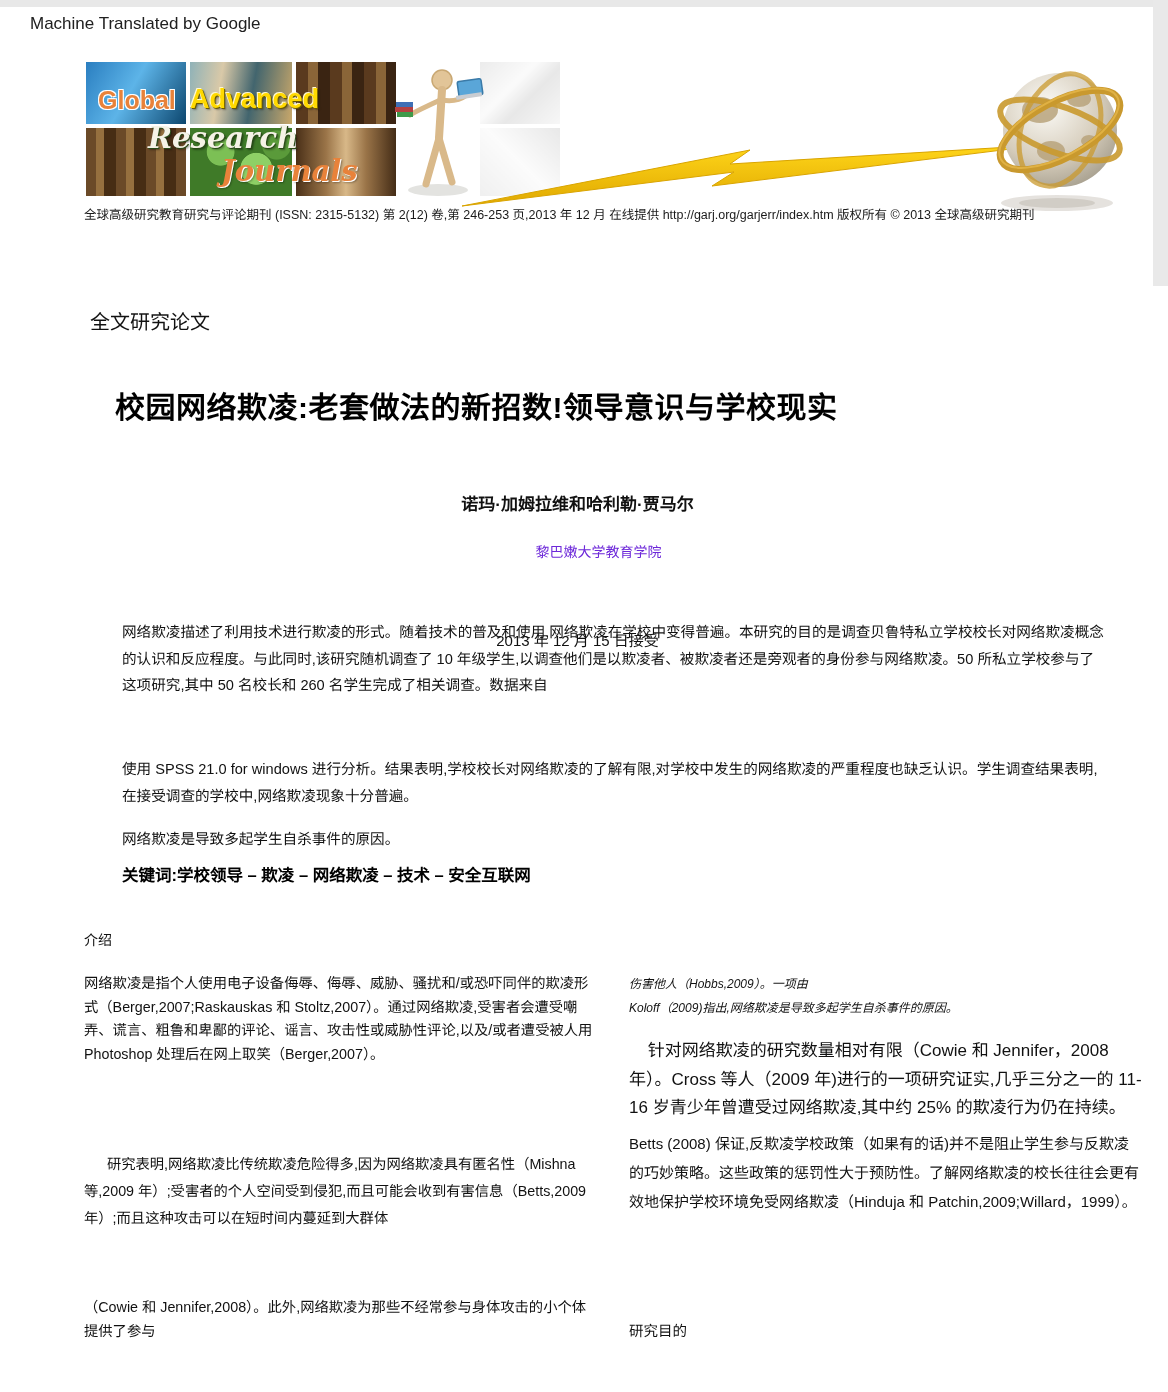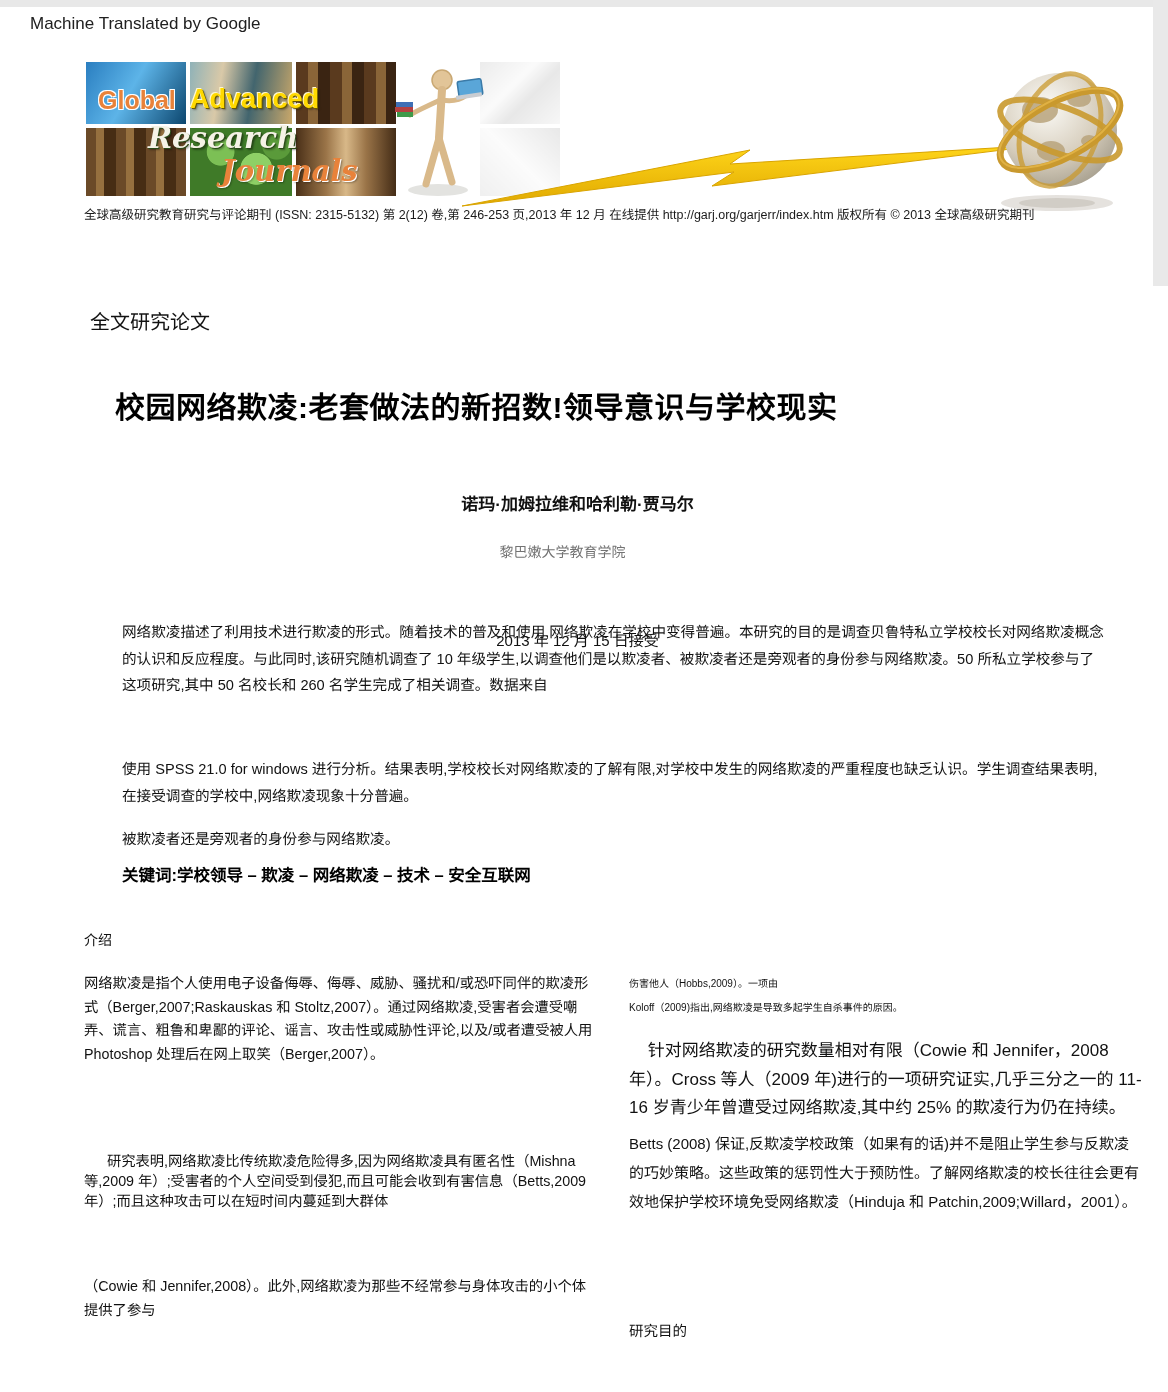--- a/index.html
+++ b/index.html
@@ -39,39 +39,39 @@
   .bolt-svg{position:absolute;left:440px;top:70px;width:620px;height:100px;}
   .globe-svg{position:absolute;left:995px;top:0px;width:140px;height:160px;}
   .mannequin-svg{position:absolute;left:392px;top:3px;width:92px;height:140px;}
 
   
   .journal-info{position:absolute;left:84px;top:204px;width:1020px;font-size:12.5px;color:#1a1a1a;white-space:nowrap;}
   .article-type{position:absolute;left:90px;top:306px;font-size:20px;color:#111;font-family:Liberation Serif, serif;}
   .paper-title{position:absolute;left:115px;top:383px;width:960px;font-size:30px;font-weight:bold;color:#000;
                font-family:"Liberation Sans","DejaVu Sans",sans-serif;letter-spacing:.5px;margin:0;}
   .authors{position:absolute;left:0;top:490px;width:1155px;text-align:center;font-size:17px;color:#111;font-weight:bold;}
-  .affiliation{position:absolute;left:0;top:541px;width:1125px;text-align:center;font-size:14px;color:#737373;}
+  .affiliation{position:absolute;left:0;top:541px;width:1125px;text-align:center;font-size:14px;color:#6d28d9;padding-left:36px;}
   .accepted{position:absolute;left:0;top:583px;width:1155px;text-align:center;font-size:15px;color:#111;margin-top:46px;}
 
   .abs-p{position:absolute;left:122px;width:982px;font-size:14.6px;line-height:26.5px;color:#111;margin:0;}
   .abs-1{top:619px;}
   .abs-2{top:756px;}
   .abs-3{top:826px;}
   .keywords{position:absolute;left:122px;top:862px;font-size:16.5px;font-weight:bold;color:#000;}
 
   .intro-heading{position:absolute;left:84px;top:929px;font-size:14px;color:#111;}
 
   
   .columns{position:absolute;left:84px;top:972px;width:1060px;display:flex;gap:30px;}
   .col{width:515px;}
   .col p{margin:0;color:#111;}
   .lp1{font-size:14.3px;line-height:23.5px;}
-  .lp2{font-size:14.3px;line-height:20px;margin-top:85px !important;text-indent:1.6em;}
+  .lp2{font-size:14.3px;line-height:27px;margin-top:85px !important;text-indent:1.6em;}
   .lp3{font-size:14.3px;line-height:23.5px;margin-top:64px !important;}
-  .rp1{font-size:10px;line-height:24px;}
+  .rp1{font-size:12px;line-height:24px;font-style:italic;}
   .rp2{font-size:17px;line-height:28.5px;margin-top:17px !important;text-indent:1.1em;}
   .rp3{font-size:15px;line-height:29px;margin-top:6px !important;}
   .r-section{font-size:14.5px;margin-top:103px !important;}
 </style>
 </head>
 <body>
 
 <div class="page">
   <div class="top-strip"></div>
   <div class="right-strip"></div>
@@ -159,34 +159,34 @@
   <div class="article-type">全文研究论文</div>
 
   <h1 class="paper-title">校园网络欺凌:老套做法的新招数!领导意识与学校现实</h1>
 
   <div class="authors">诺玛·加姆拉维和哈利勒·贾马尔</div>
   <div class="affiliation">黎巴嫩大学教育学院</div>
   <div class="accepted">2013 年 12 月 15 日接受</div>
 
   <p class="abs-p abs-1">网络欺凌描述了利用技术进行欺凌的形式。随着技术的普及和使用,网络欺凌在学校中变得普遍。本研究的目的是调查贝鲁特私立学校校长对网络欺凌概念的认识和反应程度。与此同时,该研究随机调查了 10 年级学生,以调查他们是以欺凌者、被欺凌者还是旁观者的身份参与网络欺凌。50 所私立学校参与了这项研究,其中 50 名校长和 260 名学生完成了相关调查。数据来自</p>
   <p class="abs-p abs-2">使用 SPSS 21.0 for windows 进行分析。结果表明,学校校长对网络欺凌的了解有限,对学校中发生的网络欺凌的严重程度也缺乏认识。学生调查结果表明,在接受调查的学校中,网络欺凌现象十分普遍。</p>
-  <p class="abs-p abs-3">被欺凌者还是旁观者的身份参与网络欺凌。</p>
+  <p class="abs-p abs-3">网络欺凌是导致多起学生自杀事件的原因。</p>
   <div class="keywords">关键词:学校领导 – 欺凌 – 网络欺凌 – 技术 – 安全互联网</div>
 
   <div class="intro-heading">介绍</div>
 
   <div class="columns">
     <div class="col">
       <p class="lp1">网络欺凌是指个人使用电子设备侮辱、侮辱、威胁、骚扰和/或恐吓同伴的欺凌形式（Berger,2007;Raskauskas 和 Stoltz,2007）。通过网络欺凌,受害者会遭受嘲弄、谎言、粗鲁和卑鄙的评论、谣言、攻击性或威胁性评论,以及/或者遭受被人用 Photoshop 处理后在网上取笑（Berger,2007）。</p>
       <p class="lp2">研究表明,网络欺凌比传统欺凌危险得多,因为网络欺凌具有匿名性（Mishna 等,2009 年）;受害者的个人空间受到侵犯,而且可能会收到有害信息（Betts,2009 年）;而且这种攻击可以在短时间内蔓延到大群体</p>
       <p class="lp3">（Cowie 和 Jennifer,2008）。此外,网络欺凌为那些不经常参与身体攻击的小个体提供了参与</p>
     </div>
     <div class="col">
       <p class="rp1">
         <span>伤害他人（Hobbs,2009）。一项由</span><br>
         <span>Koloff（2009)指出,网络欺凌是导致多起学生自杀事件的原因。</span>
       </p>
       <p class="rp2">针对网络欺凌的研究数量相对有限（Cowie 和 Jennifer，2008 年）。Cross 等人（2009 年)进行的一项研究证实,几乎三分之一的 11-16 岁青少年曾遭受过网络欺凌,其中约 25% 的欺凌行为仍在持续。</p>
-      <p class="rp3">Betts (2008) 保证,反欺凌学校政策（如果有的话)并不是阻止学生参与反欺凌的巧妙策略。这些政策的惩罚性大于预防性。了解网络欺凌的校长往往会更有效地保护学校环境免受网络欺凌（Hinduja 和 Patchin,2009;Willard，2001）。</p>
+      <p class="rp3">Betts (2008) 保证,反欺凌学校政策（如果有的话)并不是阻止学生参与反欺凌的巧妙策略。这些政策的惩罚性大于预防性。了解网络欺凌的校长往往会更有效地保护学校环境免受网络欺凌（Hinduja 和 Patchin,2009;Willard，1999）。</p>
       <p class="r-section">研究目的</p>
     </div>
   </div>
 </div>
 
 </body></html>

